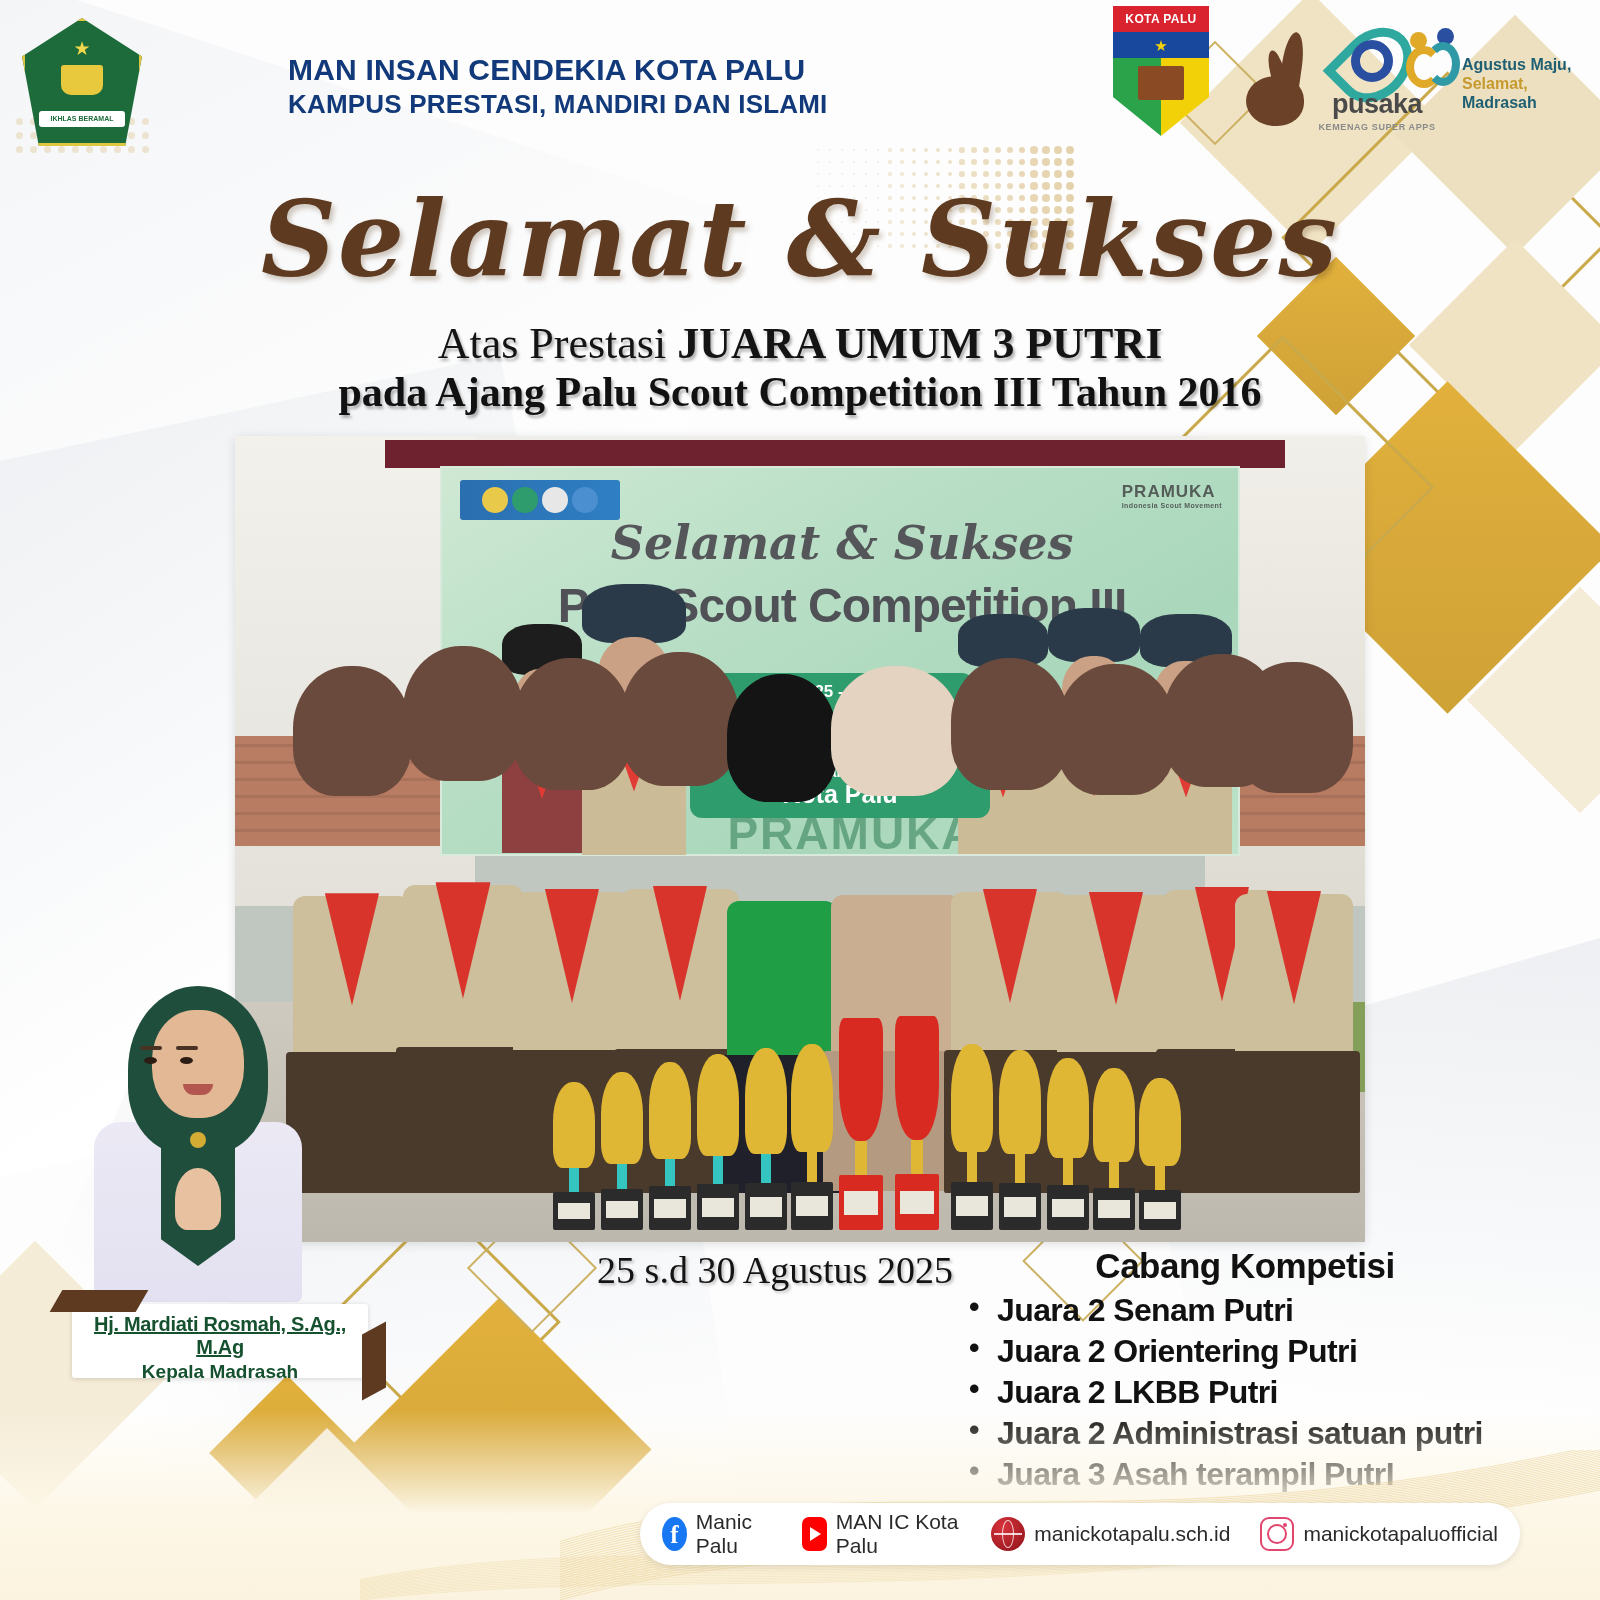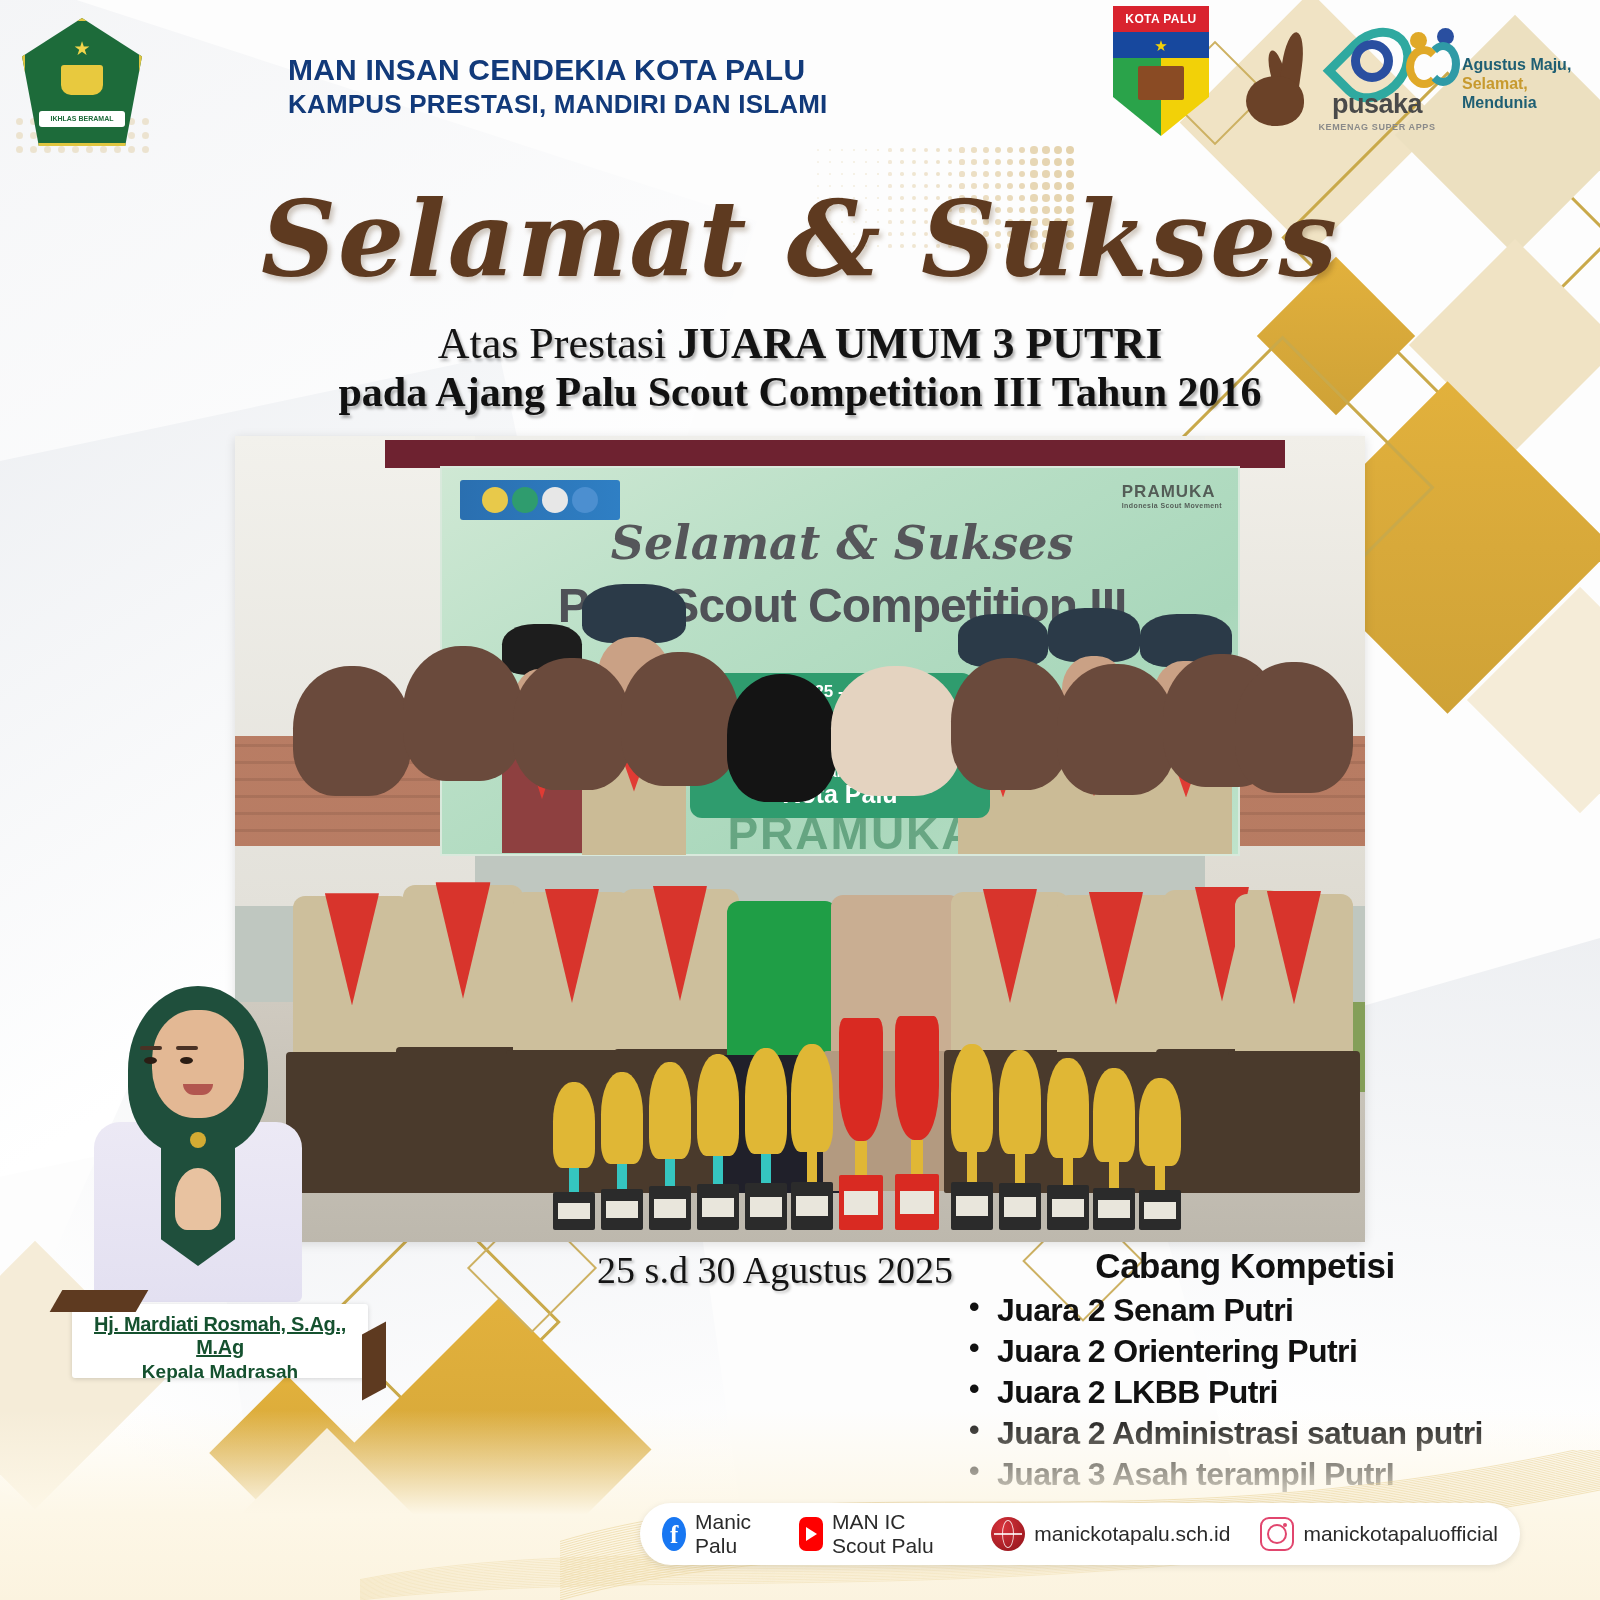--- a/index.html
+++ b/index.html
@@ -586,21 +586,21 @@
     <div class="logo-madrasah">
       <div class="mm-fig">
         <div class="head1"></div>
           <div class="head2"></div>
         <div class="arc1"></div>
           <div class="arc2"></div>
       </div>
       <div class="mm-text">
         <div class="a">Agustus Maju,</div>
         <div class="b">Selamat,</div>
-        <div class="c">Mendunia</div>
+        <div class="c">Madrasah</div>
       </div>
     </div>
   </div>
 
   <div class="script-title">Selamat &amp; Sukses</div>
   <div class="sub1"><span>Atas Prestasi </span><b>JUARA UMUM 3 PUTRI</b></div>
   <div class="sub2">pada Ajang Palu Scout Competition III Tahun 2016</div>
 
   <div class="photo">
     <div class="ph-sky"></div>
@@ -900,21 +900,21 @@
 
   <div class="social">
     <div class="soc">
       <div class="ic-fb">f</div>
       <span class="lbl">Manic Palu</span>
     </div>
     <div class="soc">
       <div class="ic-yt">
           <i></i>
         </div>
-      <span class="lbl">MAN IC Scout Palu</span>
+      <span class="lbl">MAN IC Kota Palu</span>
     </div>
     <div class="soc">
       <div class="ic-web"></div>
       <span class="lbl">manickotapalu.sch.id</span>
     </div>
     <div class="soc">
       <div class="ic-ig"></div>
       <span class="lbl">manickotapaluofficial</span>
     </div>
   </div>

